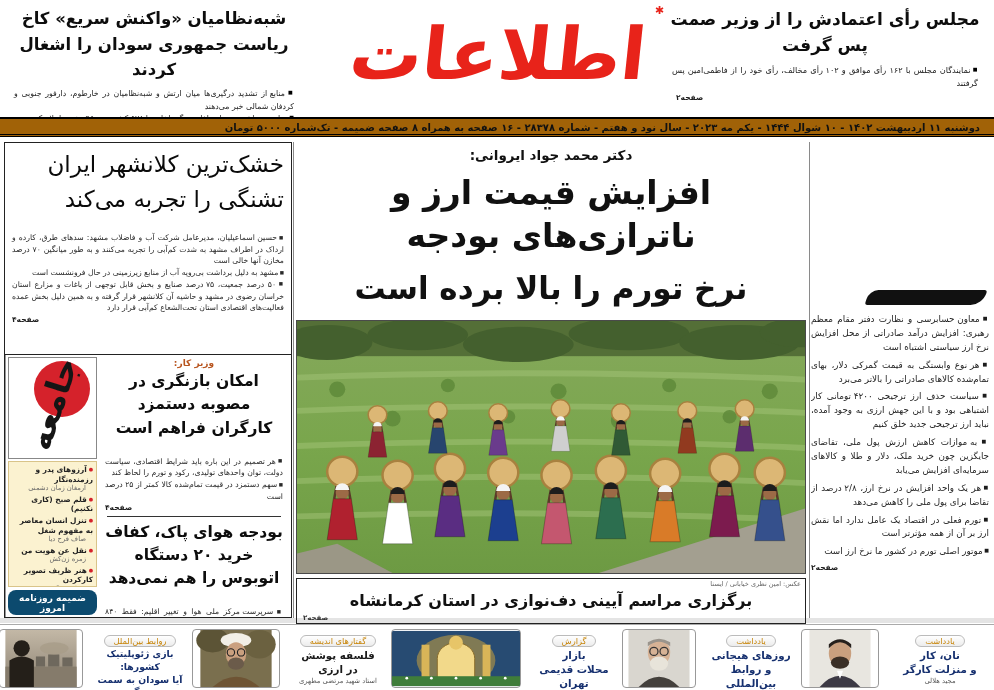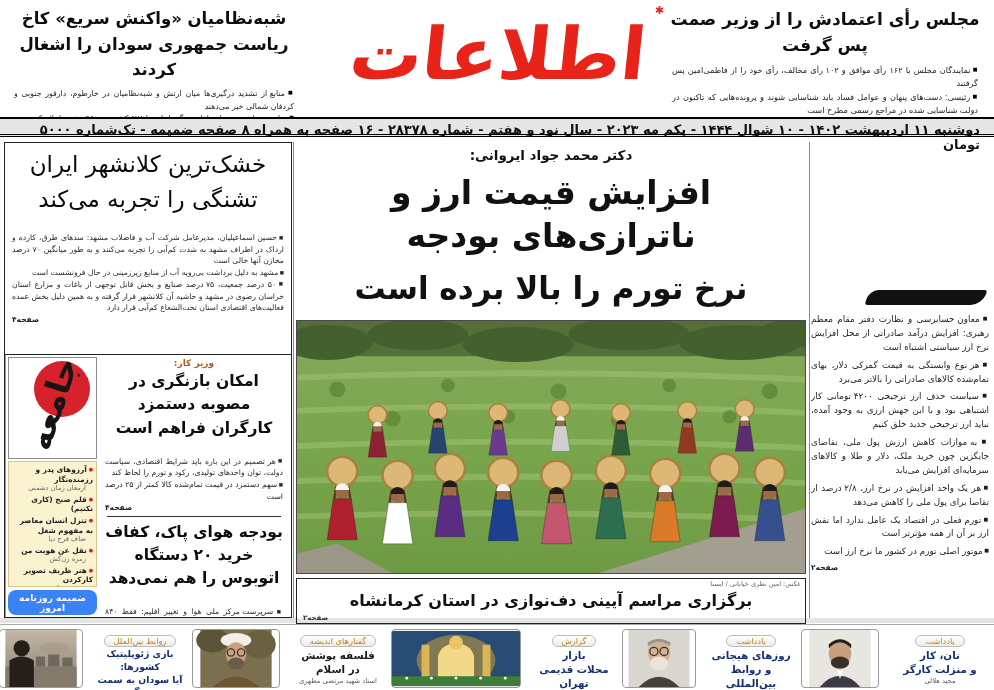--- a/index.html
+++ b/index.html
@@ -12,48 +12,48 @@
   .band-lines{margin-top:5px;font-size:8.2px;line-height:1.65;text-align:justify;color:#222;padding:0 10px;}
   .band-lines div::before{content:"■ ";font-size:5px;vertical-align:2px;color:#000;}
   .pref{font-size:7.5px;font-weight:bold;color:#222;text-align:left;padding:2px 12px 0 14px;}
   .logo-wrap{position:absolute;top:0;right:336px;width:320px;height:112px;text-align:center;}
   .logo{font-size:72px;font-weight:bold;color:#e8231a;line-height:108px;
         transform:skewX(-6deg);letter-spacing:-2px;}
   .ornament{position:absolute;top:4px;right:330px;color:#e8231a;font-size:11px;}
   
   .datebar{position:absolute;top:117px;left:0;right:0;height:20px;
            border-top:2.5px solid #000;border-bottom:3px double #000;
-           font-size:13px;font-weight:bold;color:#111;
-           padding:3px 14px 0 0;box-sizing:border-box;background:#e5e5e5;}
+           font-size:10px;font-weight:bold;color:#111;
+           padding:3px 14px 0 0;box-sizing:border-box;background:#a16207;}
   
   .vrule{position:absolute;top:142px;height:476px;width:1px;background:#8a8a8a;}
   .fold{position:absolute;top:618px;left:0;right:0;height:5px;background:#e4e4e4;}
   
   .left-col{position:absolute;top:142px;left:4px;width:288px;height:476px;
             border:1px solid #222;box-sizing:border-box;background:#fff;}
   .drought{height:212px;border-bottom:1px solid #222;box-sizing:border-box;padding:4px 7px;overflow:hidden;}
-  .drought-h{font-size:23px;font-weight:normal;text-align:center;line-height:1.5;color:#0a0a0a;}
+  .drought-h{font-size:23px;font-weight:normal;text-align:right;line-height:1.5;color:#0a0a0a;}
   .tinytext{font-size:7.7px;line-height:1.52;text-align:justify;color:#2a2a2a;margin-top:16px;}
   .tinytext div::before{content:"■ ";font-size:4.5px;vertical-align:1.5px;}
   .lower{display:flex;height:262px;}
   .stories{flex:1;padding:3px 8px 0 6px;overflow:hidden;}
   .kicker-sm{font-size:9px;color:#b8551f;text-align:center;font-weight:bold;}
   .story-h{font-size:15.5px;font-weight:bold;text-align:center;line-height:1.5;color:#0d0d0d;margin-top:2px;}
   .hrline{border:0;border-top:1px solid #333;margin:4px 2px;}
   .supp{width:94px;border-left:1px solid #999;display:flex;flex-direction:column;box-sizing:border-box;padding:2px;}
   .supp-logo{position:relative;height:100px;border:1px solid #888;background:#fff;overflow:hidden;}
   .supp-circle{position:absolute;top:3px;right:6px;width:56px;height:56px;border-radius:50%;background:#d5222b;}
   .supp-word{position:absolute;top:26px;left:-4px;font-size:33px;font-weight:bold;color:#151515;
              transform:rotate(-72deg);letter-spacing:-2px;}
   .supp-list{flex:1;background:#fbf2d0;border:1px solid #d9c489;margin-top:2px;padding:3px 3px;overflow:hidden;}
   .sitem{margin-bottom:2px;}
   .sitem .t{font-size:7.4px;font-weight:bold;color:#222;line-height:1.3;}
   .sitem .t::before{content:"● ";color:#d5222b;font-size:5px;vertical-align:1px;}
   .sitem .a{font-size:6.8px;color:#666;padding-right:7px;line-height:1.25;}
-  .supp-badge{background:#3b82f6;color:#fff;border-radius:8px;text-align:center;
+  .supp-badge{background:#0c4a6e;color:#fff;border-radius:8px;text-align:center;
               font-size:9px;font-weight:bold;padding:2.5px 0;margin-top:3px;}
   
   .center{position:absolute;top:142px;left:296px;width:510px;height:476px;}
   .lead-kicker{font-size:13.5px;font-weight:bold;text-align:center;margin-top:5px;}
   .lead-h1{font-size:33px;font-weight:bold;text-align:center;margin-top:9px;line-height:1.3;}
   .lead-h2{font-size:31px;font-weight:bold;text-align:center;margin-top:10px;line-height:1.3;}
   .photo-frame{margin-top:12px;height:252px;border:1px solid #4a4a4a;overflow:hidden;background:#7fae52;}
   .photo-frame svg{display:block;width:100%;height:100%;}
   .caption-box{position:relative;border:1.5px solid #222;margin-top:4px;height:46px;box-sizing:border-box;}
   .credit{position:absolute;top:1px;right:4px;font-size:6.5px;color:#666;}
@@ -80,21 +80,20 @@
 </style>
 </head>
 <body>
 
 <div class="page">
 
   <div class="top-right">
     <div class="band-head">مجلس رأی اعتمادش را از وزیر صمت پس گرفت</div>
     <div class="band-lines">
       <div>نمایندگان مجلس با ۱۶۲ رأی موافق و ۱۰۲ رأی مخالف، رأی خود را از فاطمی‌امین پس گرفتند</div>
-      <div>رئیسی: دست‌های پنهان و عوامل فساد باید شناسایی شوند و پرونده‌هایی که تاکنون در دولت شناسایی شده در مراجع رسمی مطرح است</div>
     </div>
     <div class="pref">صفحه۲</div>
   </div>
 
   <div class="ornament">✱</div>
   <div class="logo-wrap">
     <div class="logo">اطلاعات</div>
   </div>
 
   <div class="top-left">
@@ -419,21 +418,21 @@
               <circle cx="115" cy="48" r="1.4"></circle>
             </g>
         </svg>
       </div>
     </div>
 
     <div class="teaser" style="width:192px">
       <div class="t-text" style="width:100px">
         <span class="pill">گفتارهای اندیشه</span>
         <div class="t-line" style="color:#1a1a1a">فلسفه پوشش</div>
-        <div class="t-line" style="color:#1a1a1a">در اسلام</div>
+        <div class="t-line" style="color:#1a1a1a">در ارزی</div>
         <div class="t-author">استاد شهید مرتضی مطهری</div>
       </div>
       <div class="t-photo" style="width:86px">
         <svg viewBox="0 0 70 56">
             <rect width="70" height="56" fill="#7a6f4e"></rect>
           <ellipse cx="12" cy="10" rx="16" ry="12" fill="#5c5436"></ellipse>
             <ellipse cx="58" cy="14" rx="16" ry="14" fill="#6b6140"></ellipse>
           <ellipse cx="35" cy="10" rx="15" ry="7" fill="#f2efe6"></ellipse>
           <ellipse cx="35" cy="24" rx="10" ry="12" fill="#caa07f"></ellipse>
           <circle cx="30" cy="22" r="3.6" fill="none" stroke="#222" stroke-width="1.1"></circle>

